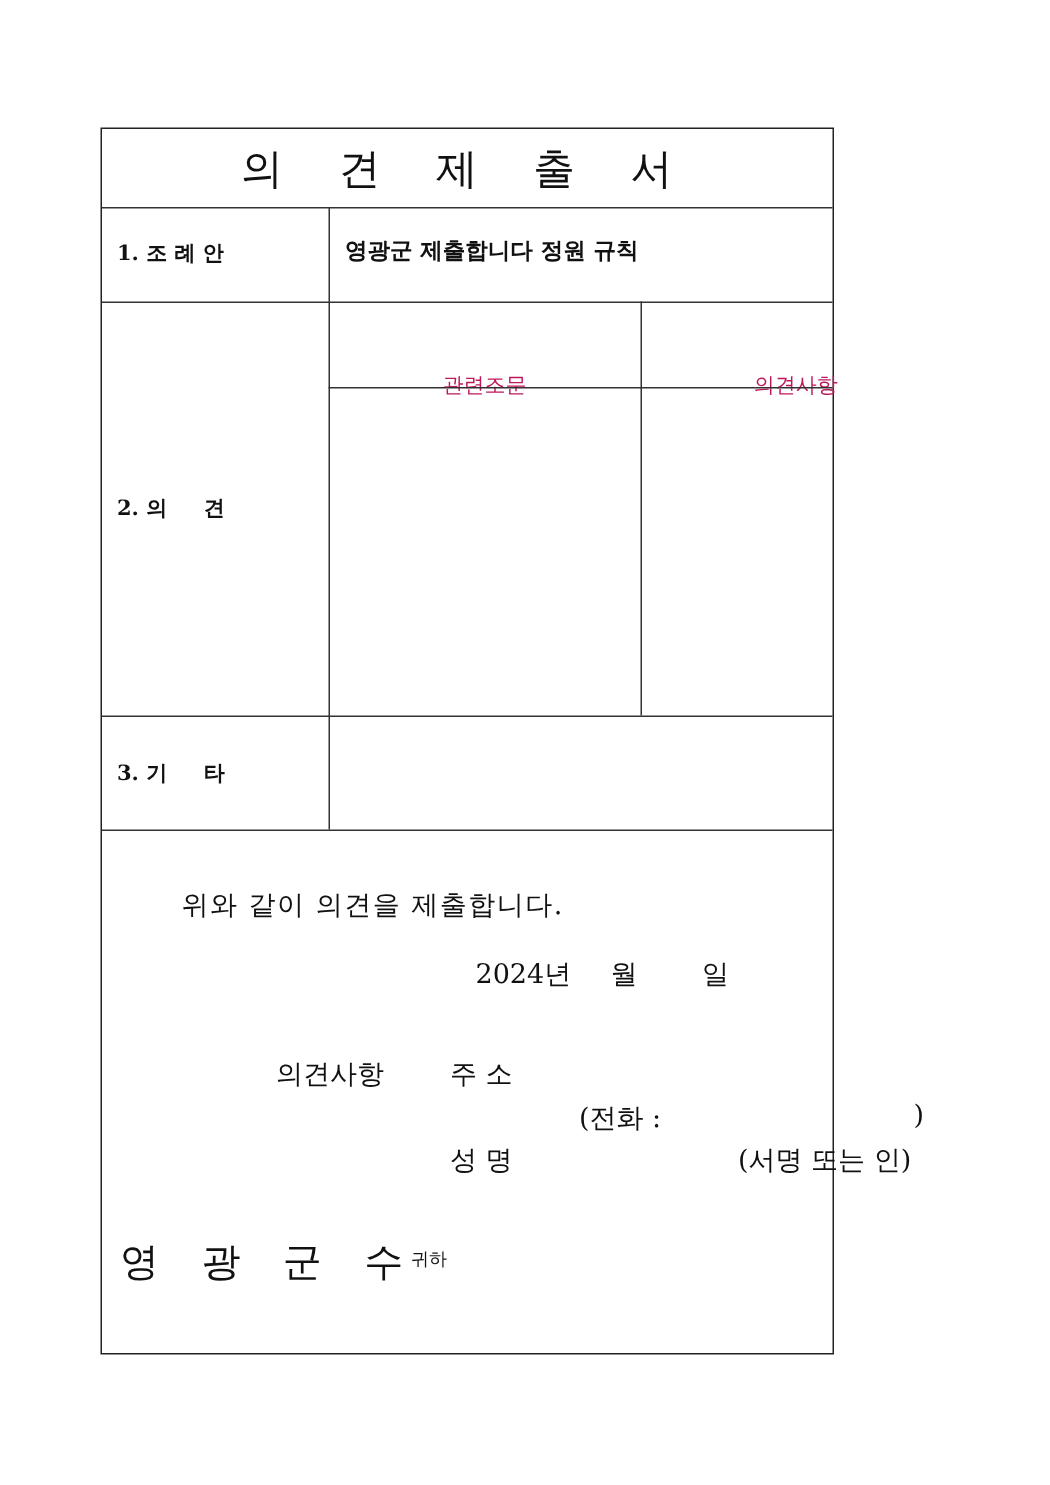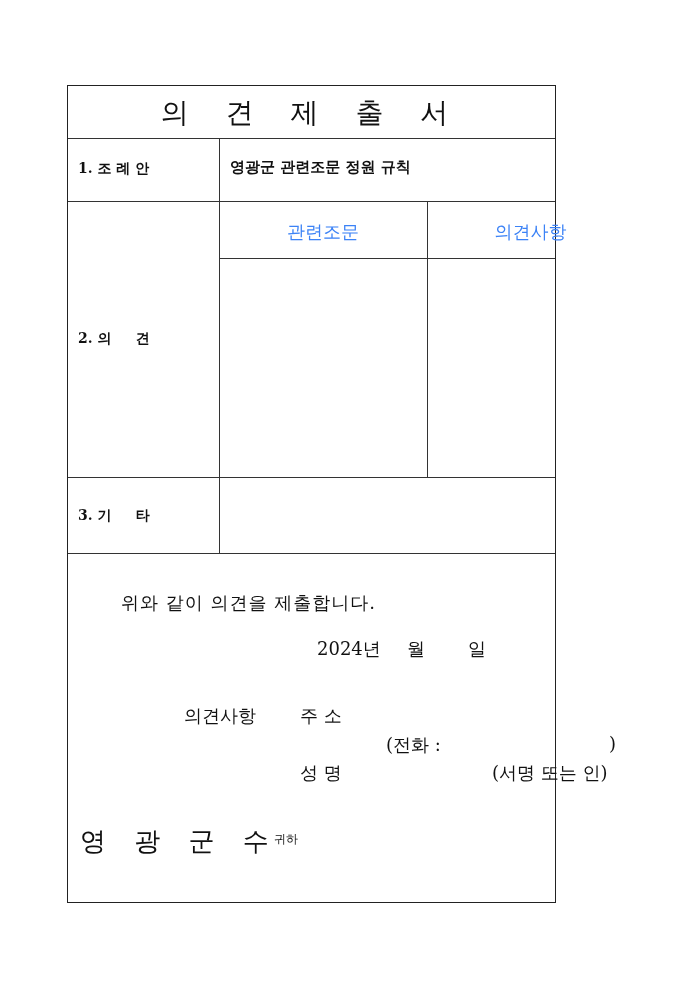--- a/index.html
+++ b/index.html
@@ -6,34 +6,34 @@
     body { width: 700px; height: 990px; position: relative; overflow: hidden;
            font-family: "DejaVu Serif", "Liberation Serif", serif; color: #111; }
     .frame { position: absolute; left: 67px; top: 85px; width: 489px; height: 818px;
              border: 1.5px solid #222; box-sizing: border-box; }
     .hline { position: absolute; left: 0; right: 0; height: 0; border-top: 1px solid #333; }
     .vline { position: absolute; width: 0; border-left: 1px solid #333; }
     .abs { position: absolute; white-space: nowrap; }
     .title { left: 0; right: 0; top: 8px; text-align: center; font-size: 28px; letter-spacing: 14px; }
     .label { font-size: 14px; font-weight: bold; }
     .body14 { font-size: 18px; }
-    .sub { font-size: 18px; font-family: "DejaVu Sans", sans-serif; color: #3b82f6; }
+    .sub { font-size: 14px; font-family: "DejaVu Sans", sans-serif; color: #be185d; margin-top: 28px; }
     .big { font-size: 26px; letter-spacing: 10px; font-family: "DejaVu Sans", sans-serif; }
     .mid { font-size: 12px; font-family: "DejaVu Sans", sans-serif; margin-left: 10px; }
   </style>
 </head>
 <body>
 
 <div class="frame">
 
   <div class="abs title">의 견 제 출 서</div>
   <div class="hline" style="top:52px"></div>
 
   <div class="abs label" style="left:10px; top:74px;">1. 조 례 안</div>
-  <div class="abs label" style="left:162px; top:72px; font-size:15px;">영광군 관련조문 정원 규칙</div>
+  <div class="abs label" style="left:162px; top:72px; font-size:15px;">영광군 제출합니다 정원 규칙</div>
   <div class="hline" style="top:115px"></div>
 
   <div class="abs sub" style="left:151px; width:208px; top:134px; text-align:center;">관련조문</div>
   <div class="abs sub" style="left:359px; width:207px; top:134px; text-align:center;">의견사항</div>
   <div class="hline" style="top:172px; left:151px;"></div>
   <div class="abs label" style="left:10px; top:244px; white-space:pre;">2. 의     견</div>
   <div class="abs" style="left:151px; top:173px; width:207px; height:218px;"></div>
   <div class="abs" style="left:359px; top:173px; width:205px; height:218px;"></div>
   <div class="vline" style="left:359px; top:115px; height:276px;"></div>
   <div class="hline" style="top:391px"></div>

